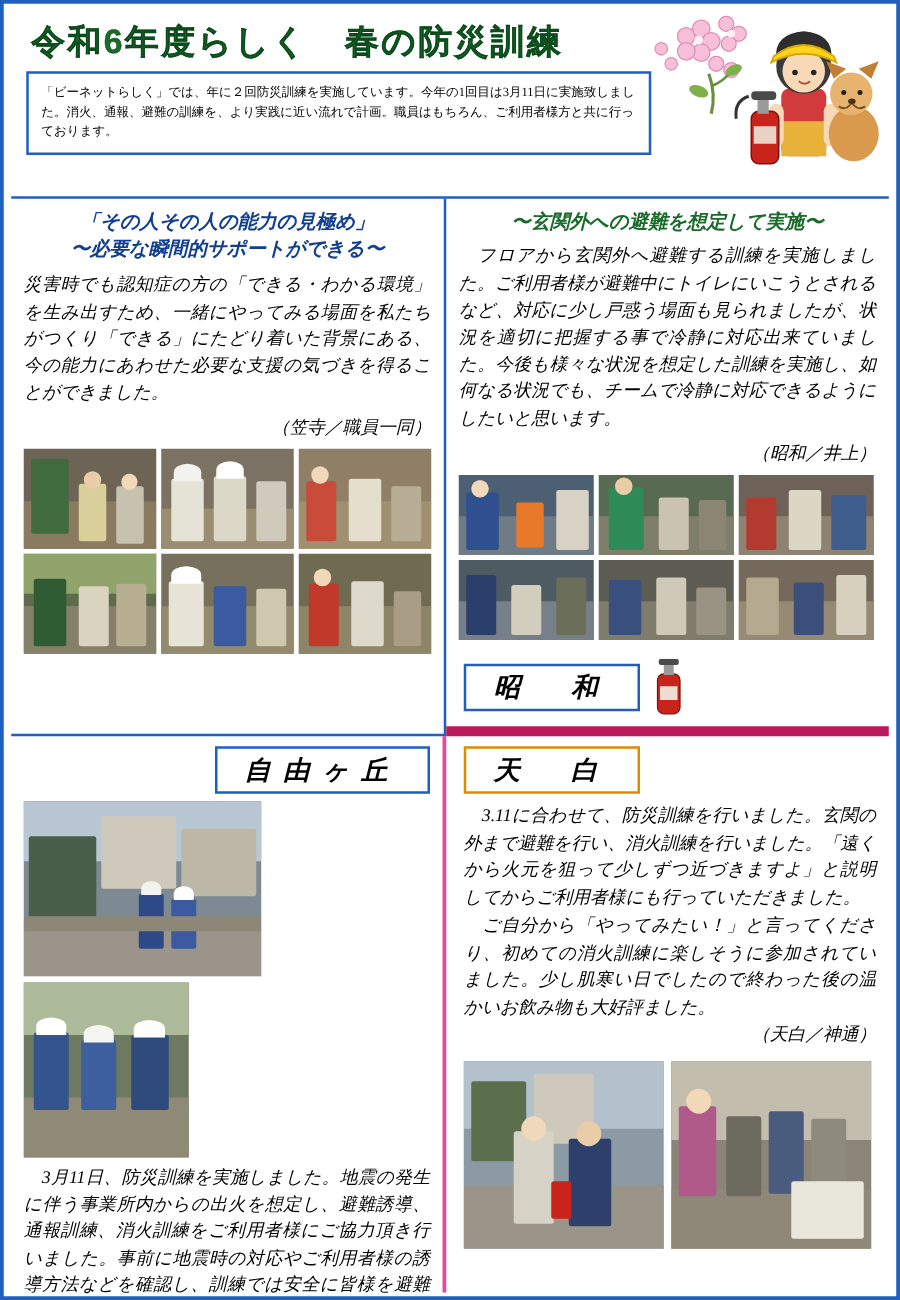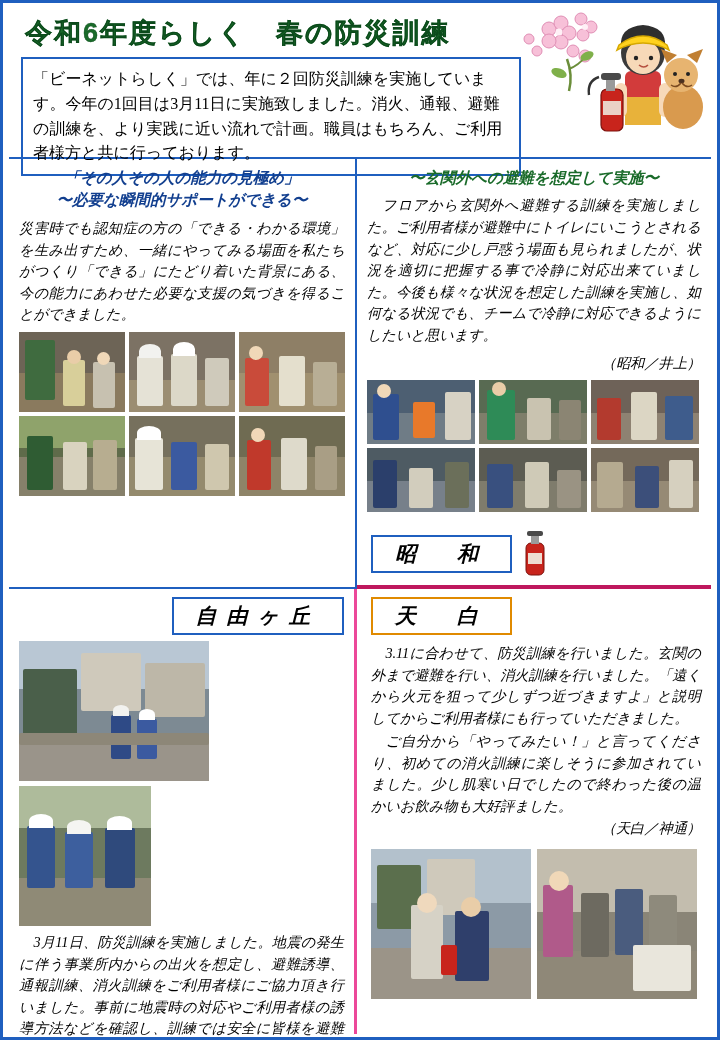--- a/index.html
+++ b/index.html
@@ -29,21 +29,21 @@
     font-size: 27px;
     letter-spacing: 2px;
     color: #1a6b2a;
     padding: 6px 0 0 16px;
     -webkit-text-stroke: 0.4px #0b4a1b;
   }
   .intro-box {
     margin: 6px 12px 0 12px;
     border: 2px solid #1f5fbf;
     padding: 8px 10px;
-    font-size: 16px;
+    font-size: 10px;
     line-height: 1.55;
     width: 500px;
   }
   .hdr-art {
     position: absolute;
     right: 4px; top: 2px;
     width: 200px; height: 140px;
   }
   
   .grid {
@@ -51,21 +51,21 @@
     flex-wrap: wrap;
     margin-top: 8px;
     border-top: 2px solid #1f5fbf;
     font-style: italic;
   }
   .cell {
     position: relative;
     padding: 8px 10px 6px 10px;
   }
   .cell-tl { width: 348px; border-right: 2px solid #1f5fbf; border-bottom: 2px solid #1f5fbf; height: 430px; }
-  .cell-tr { width: 354px; border-bottom: 4px solid #be185d; height: 430px; }
+  .cell-tr { width: 354px; border-bottom: 8px solid #be185d; height: 430px; }
   .cell-bl { width: 348px; border-right: 3px solid #ec4899; height: 445px; }
   .cell-br { width: 354px; height: 445px; padding-left: 14px; }
 
   .sect-head {
     text-align: center;
     font-family: "Liberation Sans", sans-serif;
     font-weight: bold;
     font-size: 15.5px;
     color: #123f8f;
     line-height: 1.45;
@@ -178,20 +178,21 @@
       </svg>
     </div>
   </div>
 
   <div class="grid">
 
     <div class="cell cell-tl">
       <div class="sect-head">「その人その人の能力の見極め」</div>
       <div class="sect-head">〜必要な瞬間的サポートができる〜</div>
       <div class="body-text">災害時でも認知症の方の「できる・わかる環境」を生み出すため、一緒にやってみる場面を私たちがつくり「できる」にたどり着いた背景にある、今の能力にあわせた必要な支援の気づきを得ることができました。</div>
+      <div class="body-text sign">（笠寺／職員一同）</div>
 
       <div class="photos">
         <div class="ph" style="width:106px;height:80px;background:#6d6456">
           <div class="flr" style="background:#8a7a5e"></div>
           <div class="p" style="left:6px;top:8px;width:30px;height:60px;background:#3f6b3f"></div>
           <div class="p" style="left:44px;top:28px;width:22px;height:46px;background:#d8cf9a"></div>
           <div class="head" style="left:48px;top:18px;width:14px;height:14px;background:#e9cda8"></div>
           <div class="p" style="left:74px;top:30px;width:22px;height:46px;background:#c7c1b0"></div>
           <div class="head" style="left:78px;top:20px;width:13px;height:13px;background:#f0d8b8"></div>
         </div>

